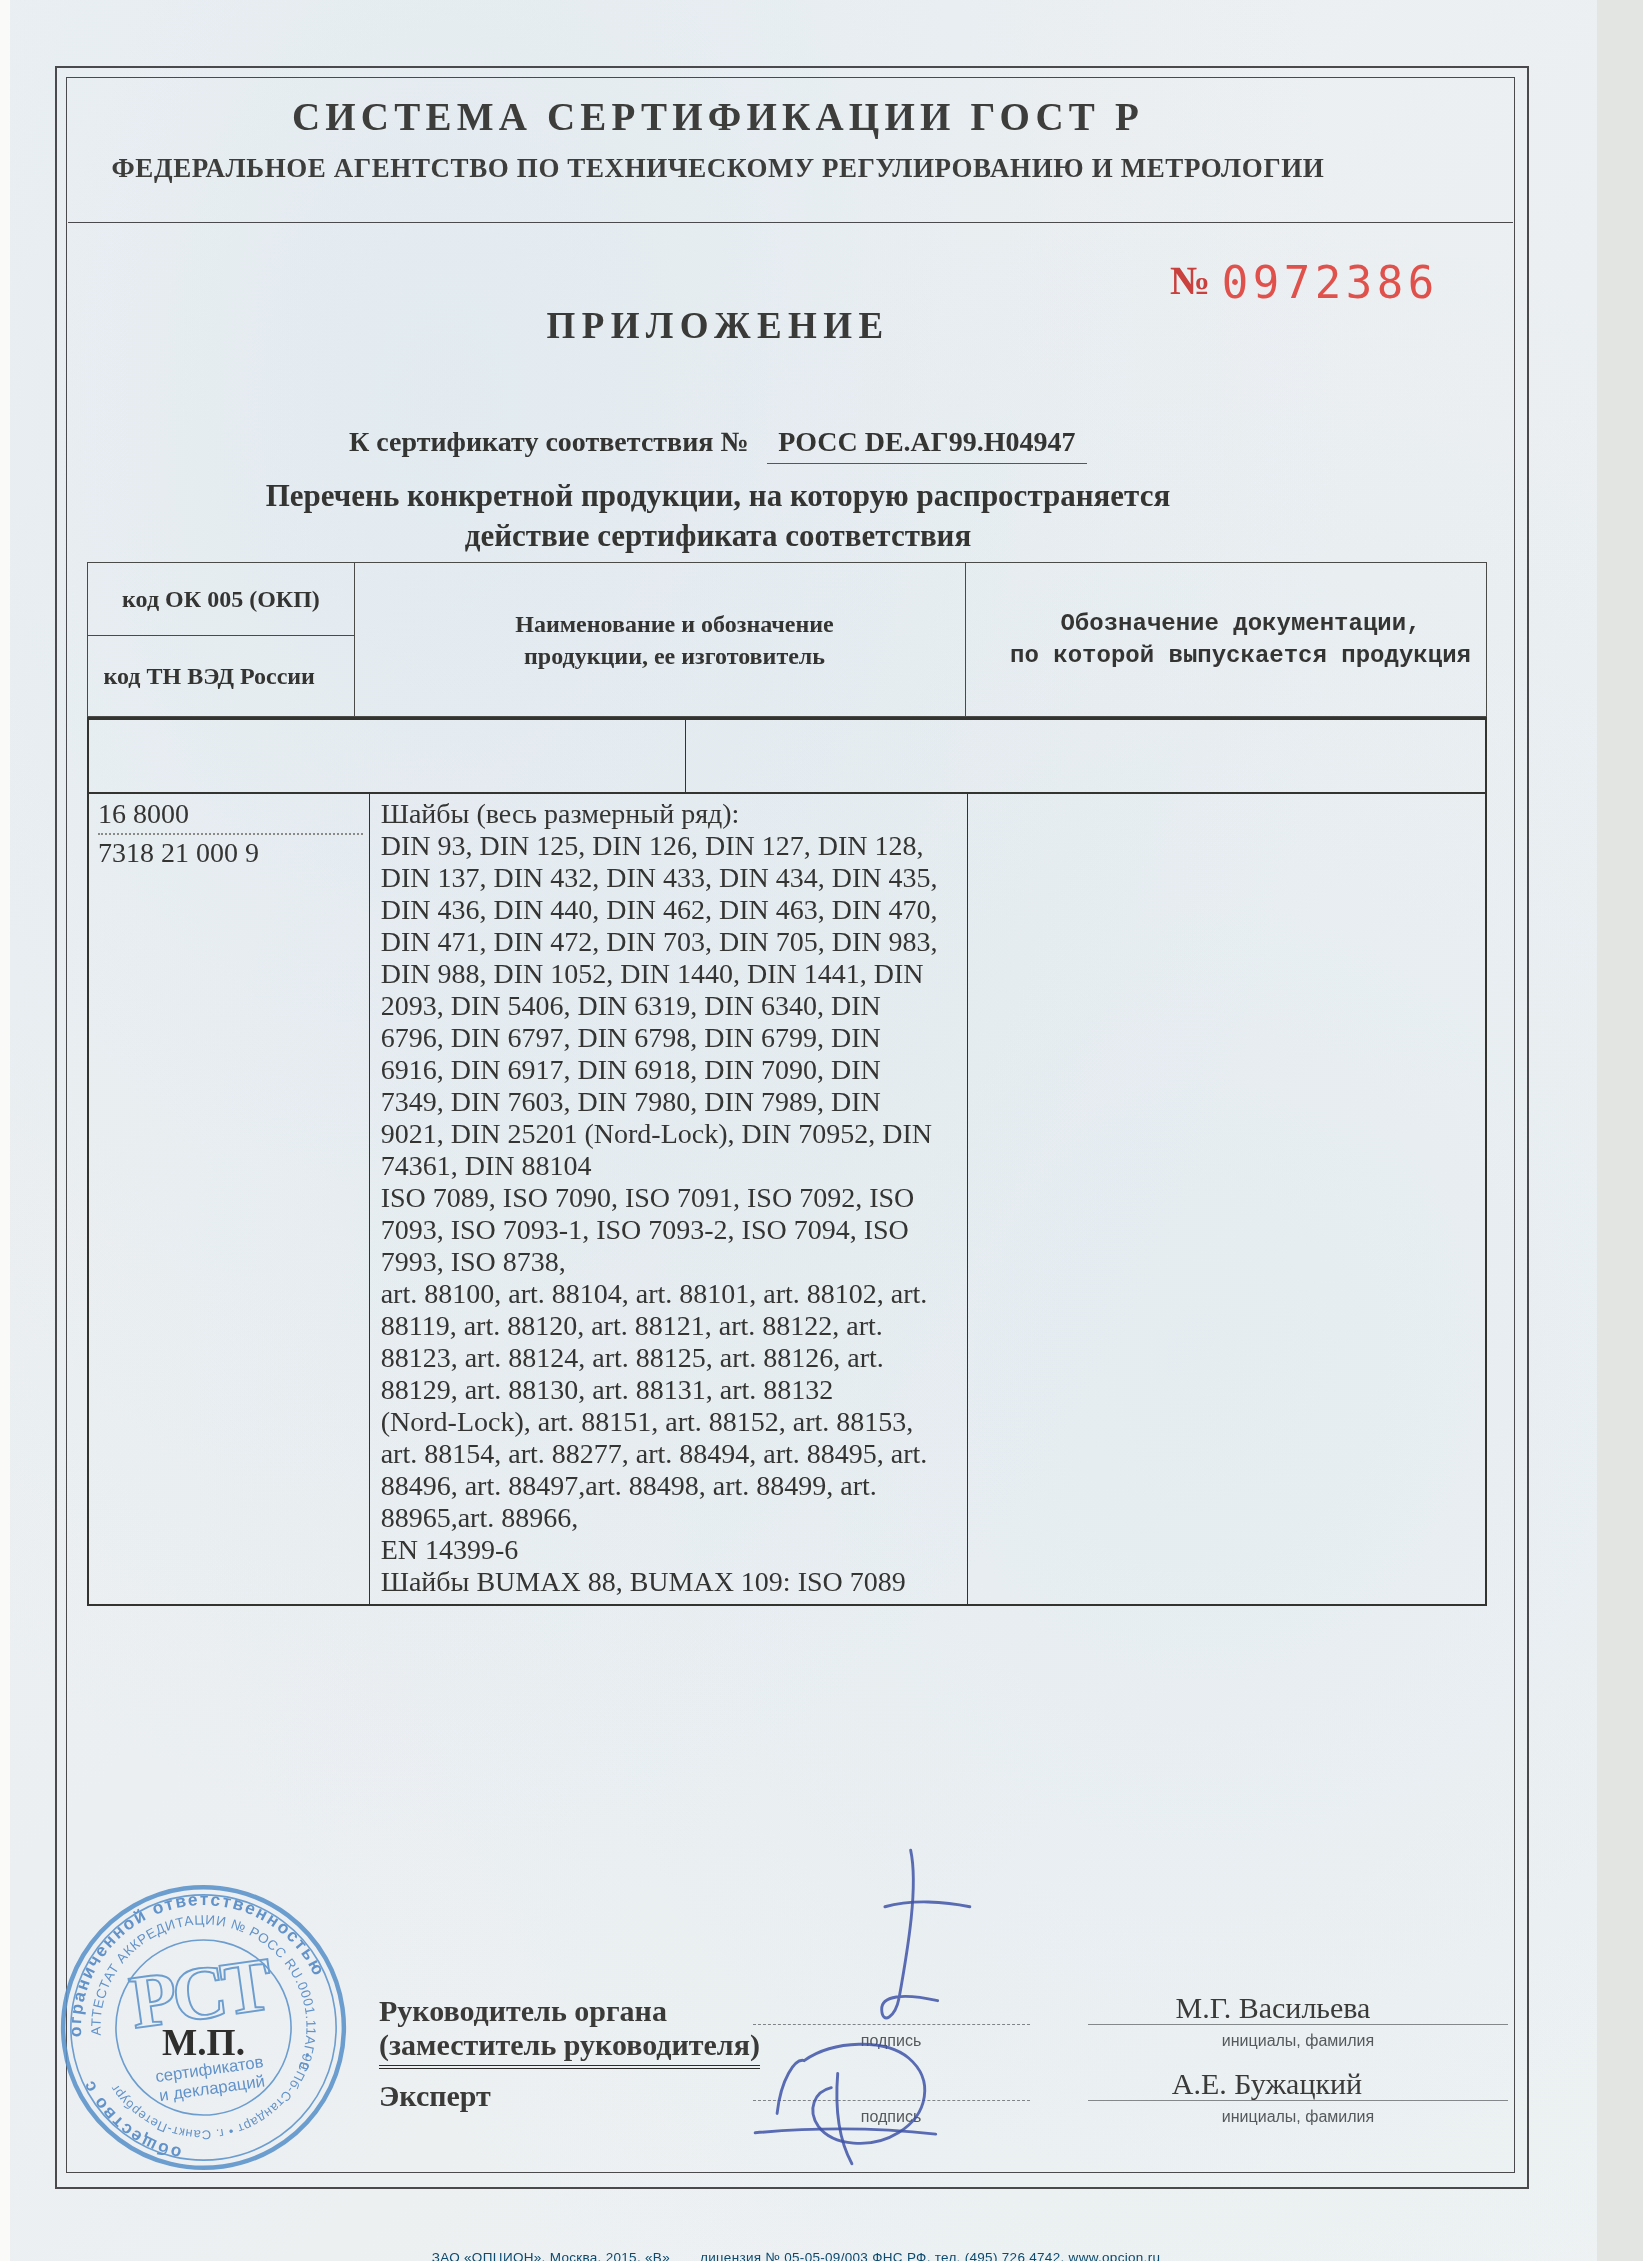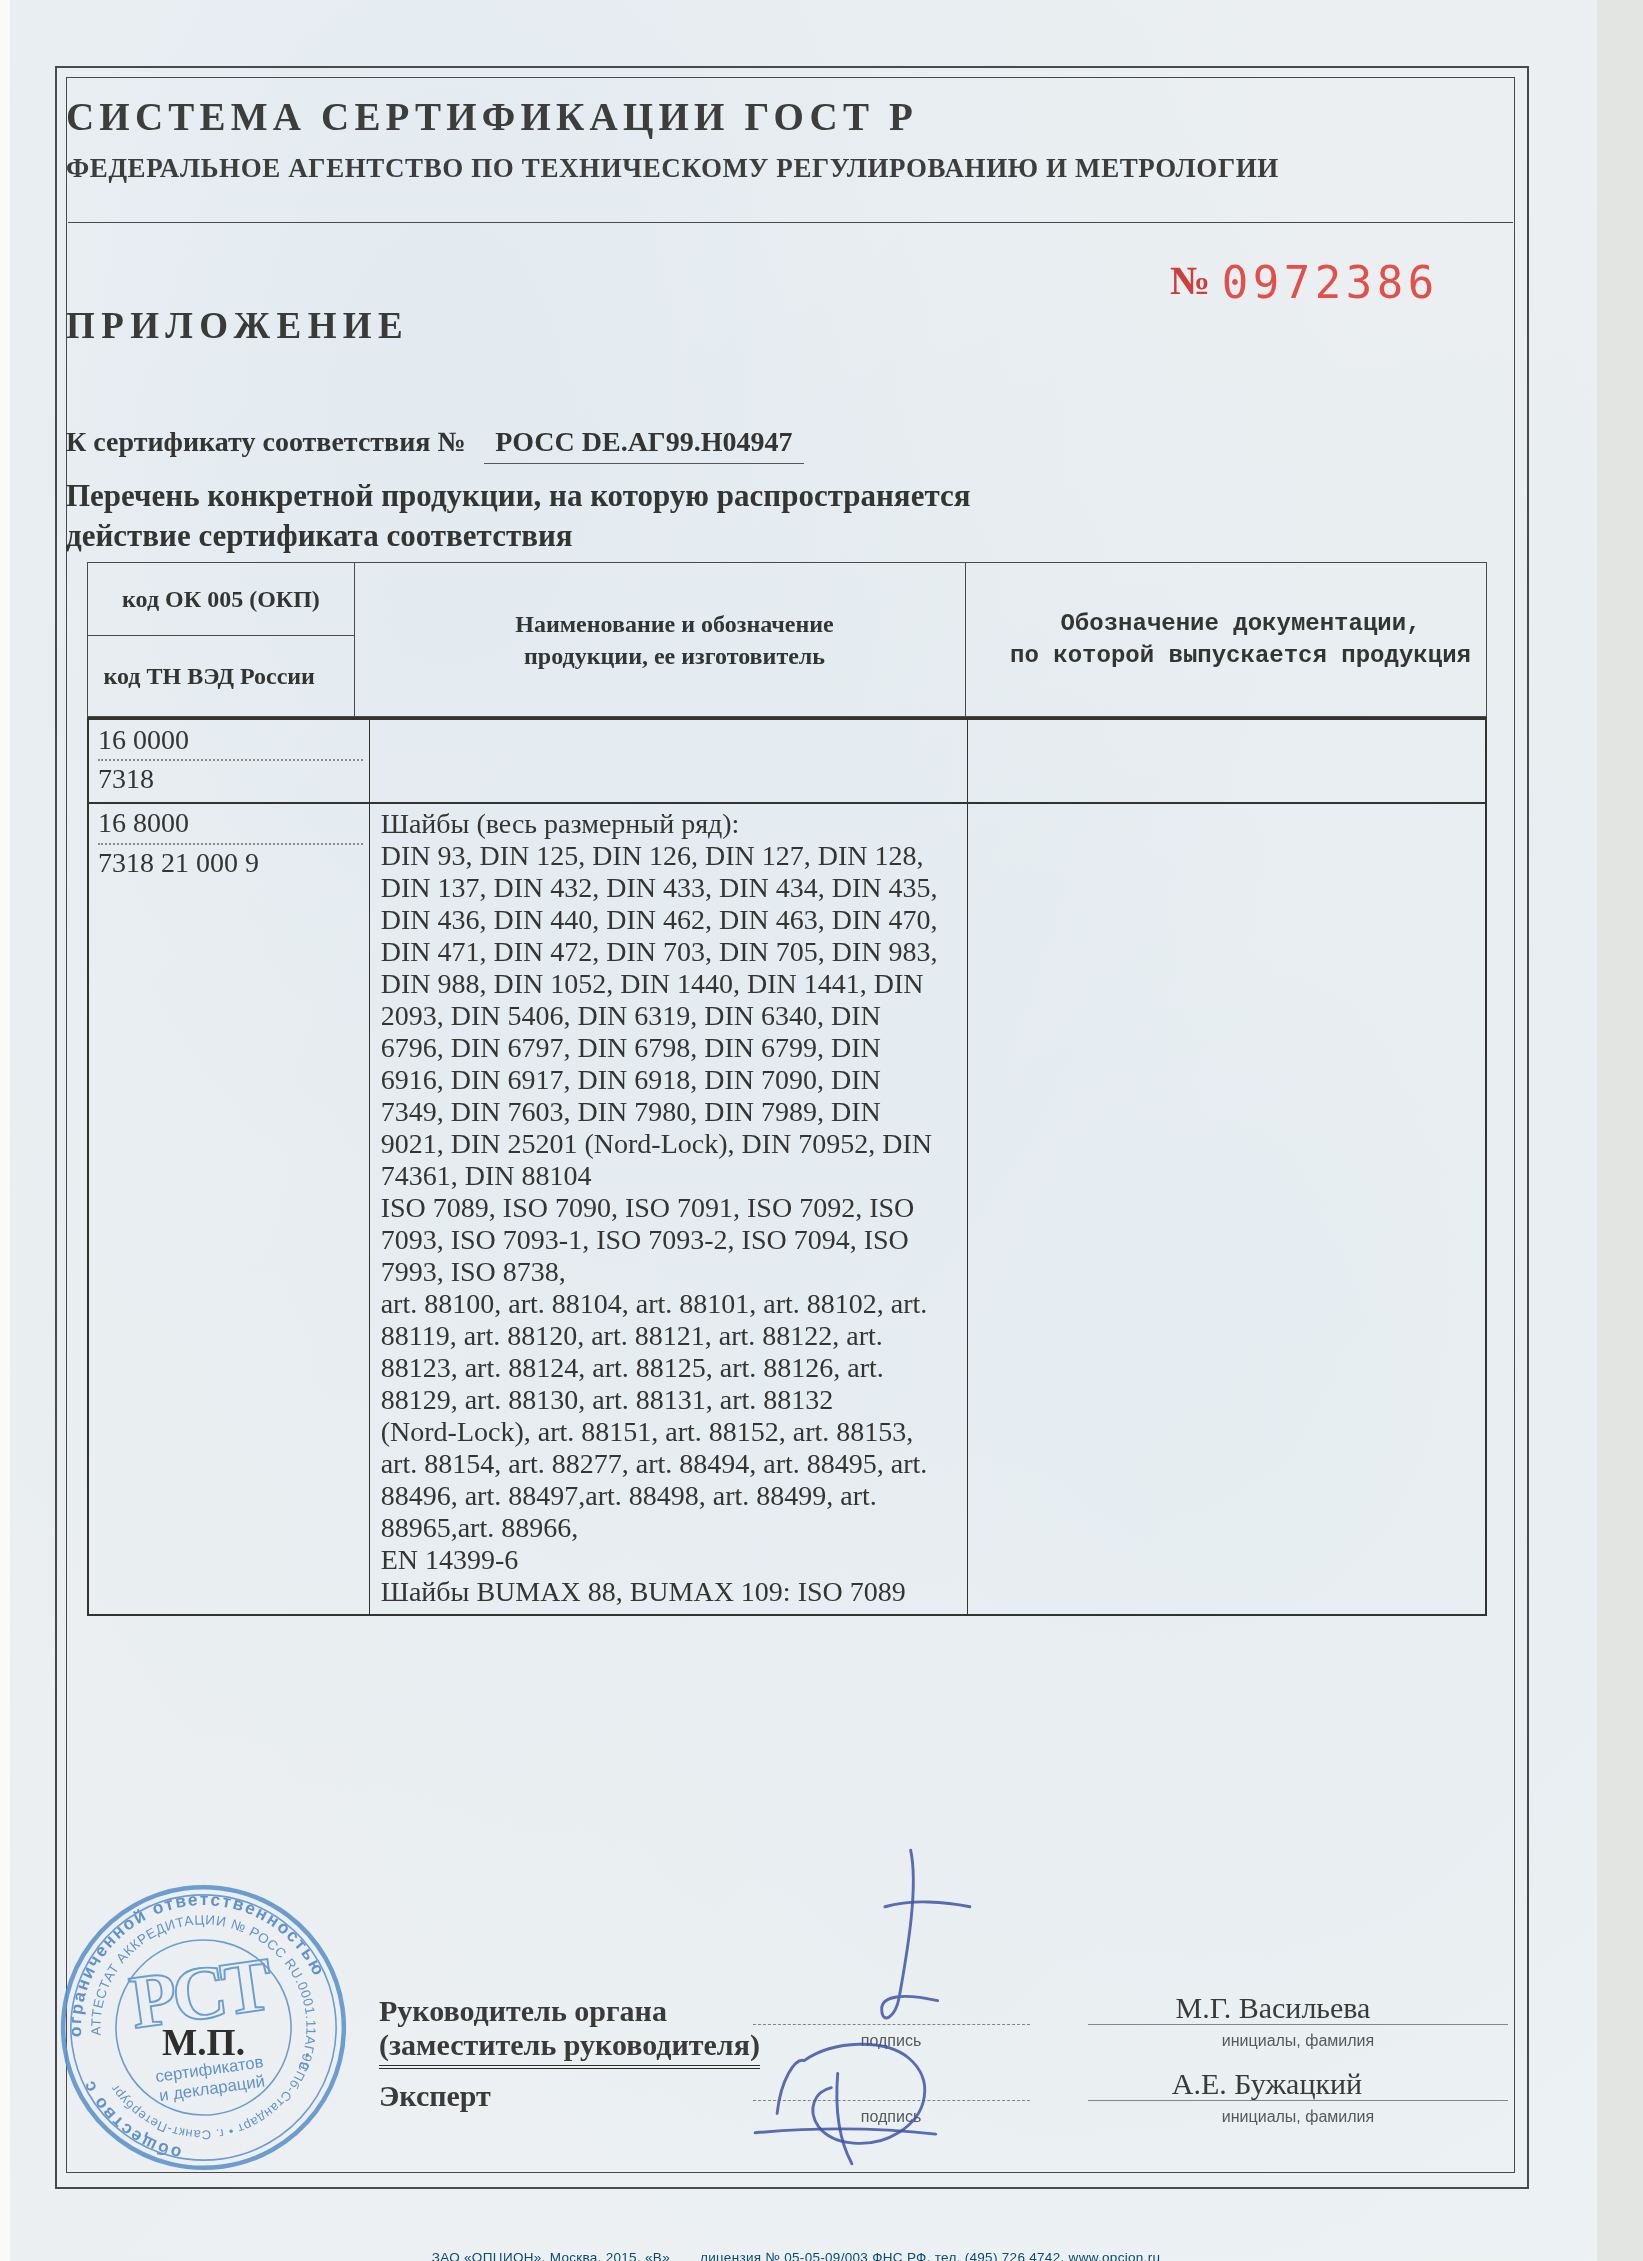--- a/index.html
+++ b/index.html
@@ -15,21 +15,21 @@
     position:absolute;left:0;top:0;width:1597px;height:2261px;
     background:
       radial-gradient(ellipse at 28% 18%, rgba(214,228,238,.45), transparent 55%),
       radial-gradient(ellipse at 75% 60%, rgba(216,230,240,.35), transparent 60%),
       linear-gradient(135deg,#eef1f3 0%,#ebeff1 50%,#eef2f3 100%);
   }
   #edge-strip{position:absolute;left:0;top:0;width:10.3px;height:2261px;background:#fafaf8;}
   .frame{position:absolute;border:2.6px solid #4a4a4c;}
   #outer-frame{left:55px;top:66px;width:1470px;height:2119px;border-width:2.6px;}
   #inner-frame{left:66px;top:77px;width:1447px;height:2094px;border-width:1.9px;}
-  .center-line{position:absolute;left:66px;width:1304px;white-space:nowrap;}
+  .center-line{position:absolute;left:66px;width:1304px;text-align:center;white-space:nowrap;}
   #sys1{top:94px;font-size:39px;font-weight:bold;letter-spacing:5.2px;color:#3d3d3b;}
   #sys2{top:153px;font-size:27px;font-weight:bold;letter-spacing:0.6px;color:#3d3d3b;}
   #header-rule{position:absolute;left:68px;top:222px;width:1445px;height:0;border-top:1.9px solid #4a4a4c;}
   #doc-number{position:absolute;left:1170px;top:257px;white-space:nowrap;}
   #doc-number .num-label{font-size:40px;font-weight:bold;color:#c9403c;vertical-align:top;}
   #doc-number .num-value{font-family:"DejaVu Sans Mono","Liberation Mono",monospace;
      font-size:44px;letter-spacing:4.5px;margin-left:11.6px;font-weight:500;}
   #title{top:304px;font-size:37px;font-weight:bold;letter-spacing:6.4px;color:#3a3a38;}
   #cert-line{top:398px;font-size:28px;font-weight:bold;}
   #cert-line .cert-number{display:inline-block;margin-left:18px;padding:0 11.6px 5.2px 11.6px;border-bottom:1.9px solid #56575b;margin-top:28px;}
@@ -111,25 +111,20 @@
         <div>Наименование и обозначение</div>
         <div>продукции, ее изготовитель</div>
       </div>
     <div class="c3 th-text">
         <div>Обозначение документации,</div>
         <div>по которой выпускается продукция</div>
       </div>
   </div>
   <div id="tbody">
     <div id="brow1" class="brow">
-      <div class="bc1">
-        <div class="code-line">16 0000</div>
-        <div class="dotline"></div>
-        <div class="code-line">7318</div>
-      </div>
       <div class="bc2"></div>
       <div class="bc3"></div>
     </div>
     <div id="brow2" class="brow">
       <div class="bc1">
         <div class="code-line">16 8000</div>
         <div class="dotline"></div>
         <div class="code-line">7318 21 000 9</div>
       </div>
       <div class="bc2 name-lines">

